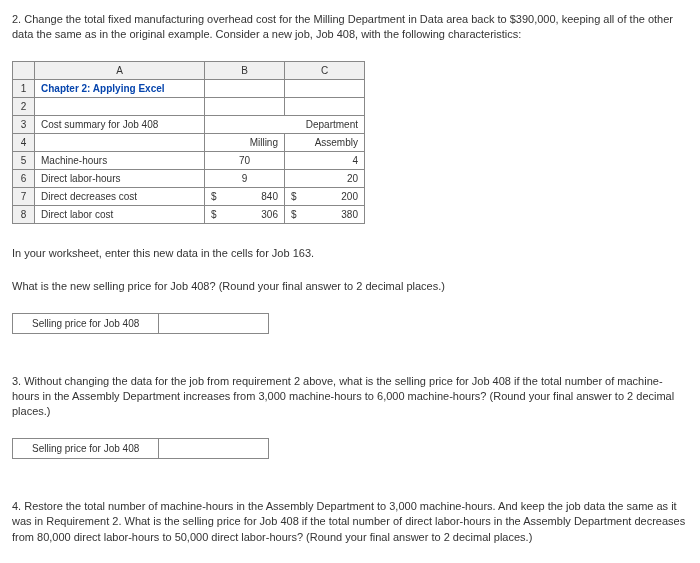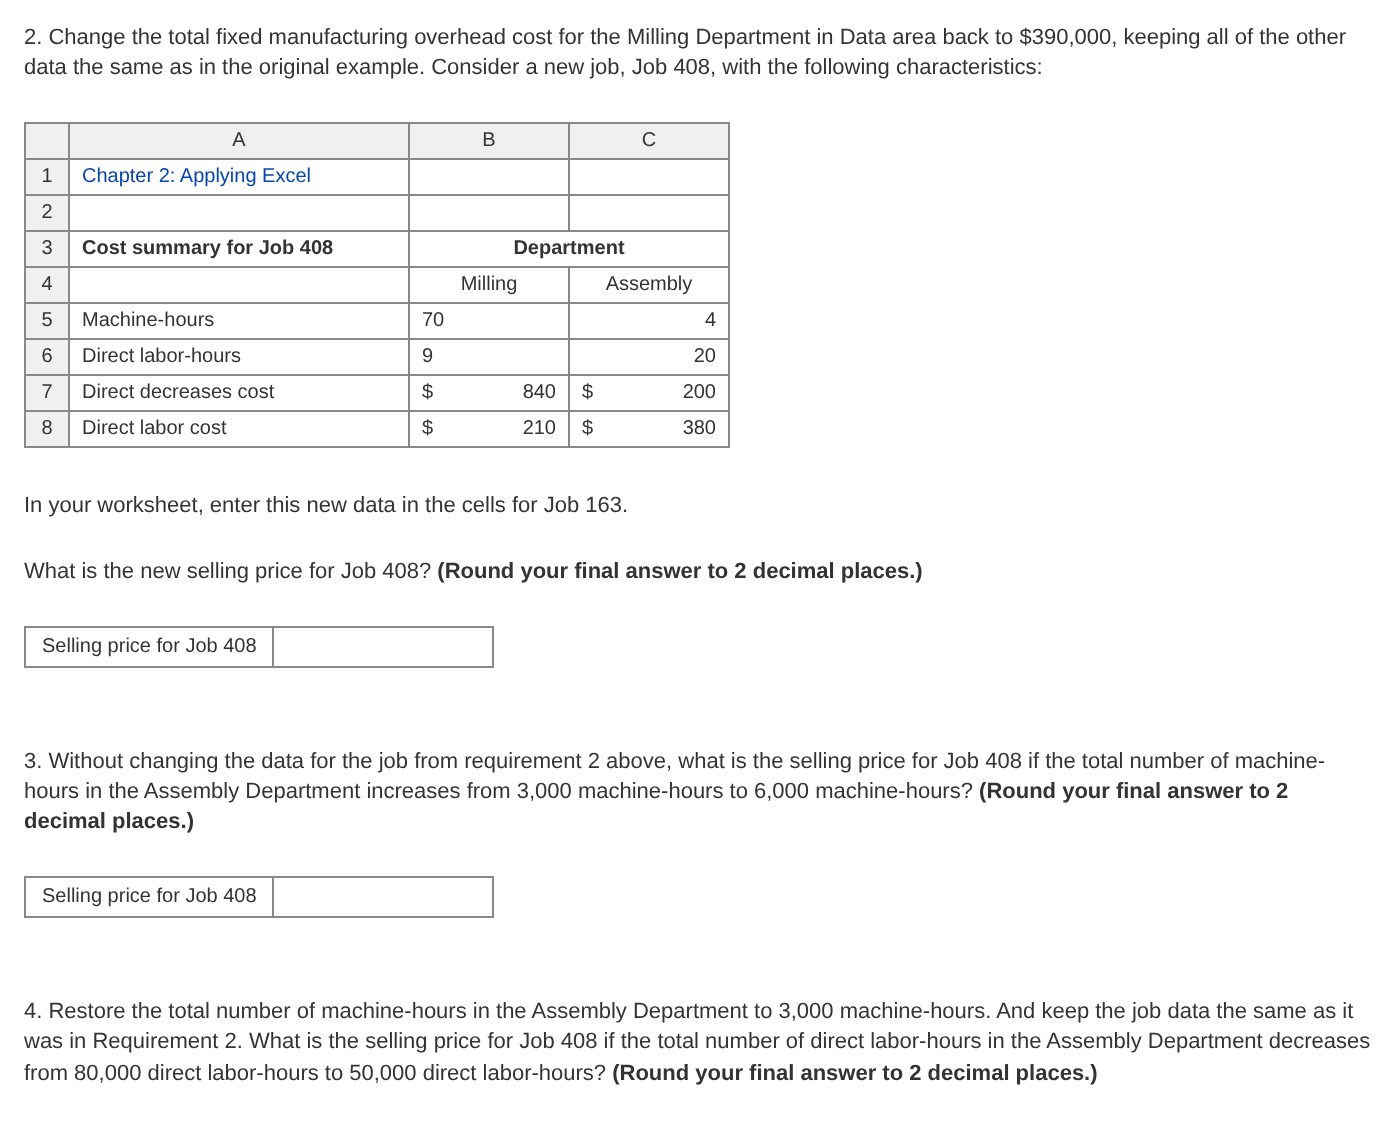--- a/index.html
+++ b/index.html
@@ -1,30 +1,30 @@
 <!DOCTYPE html>
 <html><head>
 <meta charset="utf-8">
 <style>
   * { box-sizing: border-box; margin: 0; padding: 0; }
   body { font-family: Arial, sans-serif; font-size: 11px; color: #333; background: #fff; padding: 12px; width: 700px; }
   .question { margin-bottom: 18px; line-height: 1.4; }
-  .bold { font-weight: bold; }
+  .bold { font-weight: normal; }
   table.sheet { border-collapse: collapse; margin: 10px 0 22px 0; }
   table.sheet th, table.sheet td { border: 1px solid #888; padding: 2px 6px; font-size: 10px; height: 18px; vertical-align: middle; }
   table.sheet th { background: #f0f0f0; text-align: center; font-weight: normal; }
   .rownum { background: #f0f0f0; text-align: center; width: 22px; }
   .col-a { width: 170px; text-align: left; }
-  .col-b { width: 80px; text-align: left; }
+  .col-b { width: 80px; text-align: center; }
   .col-c { width: 80px; text-align: right; }
-  .link { color: #0645AD; font-weight: normal; }
-  .center { text-align: center; }
+  .link { color: #0645AD; font-weight: bold; }
+  .center { text-align: right; }
   .curr { display: flex; justify-content: space-between; }
   .input-row { display: flex; align-items: stretch; margin: 12px 0 40px 0; }
-  .input-label { border: 1px solid #888; padding: 4px 8px; font-size: 10px; background: #fff; }
+  .input-label { border: 1px solid #888; padding: 4px 19px; font-size: 10px; background: #fff; }
   .input-field { border: 1px solid #888; border-left: none; width: 110px; background: #fff; }
 </style>
 </head>
 <body>
 
 <div class="question">2. Change the total fixed manufacturing overhead cost for the Milling Department in Data area back to $390,000, keeping all of the other data the same as in the original example. Consider a new job, Job 408, with the following characteristics:</div>
 
 <table class="sheet">
   <tbody>
       <tr>
@@ -83,21 +83,21 @@
             <span>200</span>
           </div>
         </td>
   </tr>
   <tr>
     <td class="rownum">8</td>
     <td class="col-a">Direct labor cost</td>
     <td class="col-b">
           <div class="curr">
             <span>$</span>
-            <span>210</span>
+            <span>306</span>
           </div>
         </td>
     <td class="col-c">
           <div class="curr">
             <span>$</span>
             <span>380</span>
           </div>
         </td>
   </tr>
 </tbody>

